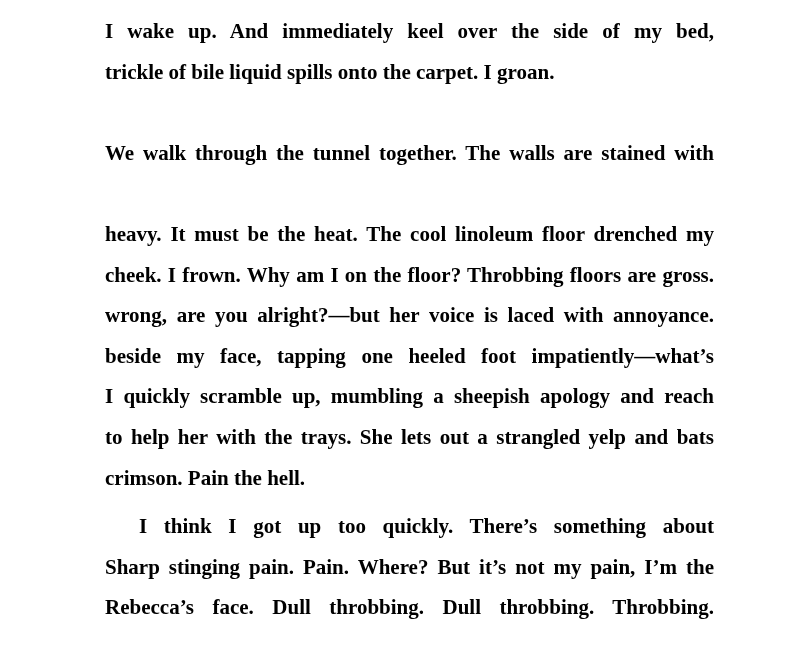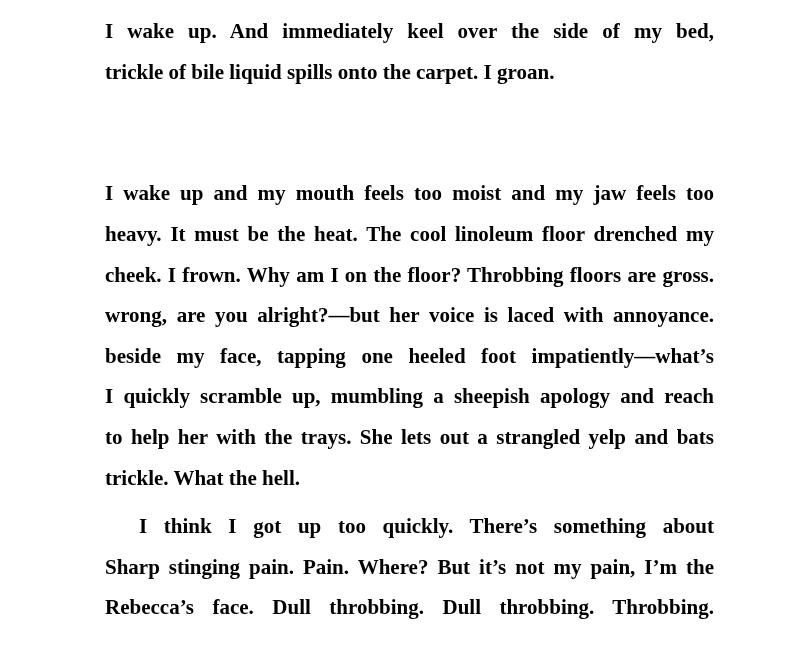--- a/index.html
+++ b/index.html
@@ -44,30 +44,30 @@
 </head>
 <body style="background: rgb(255, 255, 255);">
 
 <div class="page">
   <div class="text-block" style="color: rgb(0, 0, 0);">
       <div class="paragraph space-after">
         <div class="line">I wake up. And immediately keel over the side of my bed,</div>
         <div class="line final">trickle of bile liquid spills onto the carpet. I groan.</div>
       </div>
       <div class="paragraph space-after">
+        <div class="line">We walk through the tunnel together. The walls are stained with</div>
       </div>
       <div class="paragraph">
-        <div class="line">I wake up and my mouth feels too moist and my jaw feels too</div>
         <div class="line">heavy. It must be the heat. The cool linoleum floor drenched my</div>
         <div class="line">cheek. I frown. Why am I on the floor? Throbbing floors are gross.</div>
         <div class="line">wrong, are you alright?—but her voice is laced with annoyance.</div>
         <div class="line">beside my face, tapping one heeled foot impatiently—what’s</div>
         <div class="line">I quickly scramble up, mumbling a sheepish apology and reach</div>
         <div class="line">to help her with the trays. She lets out a strangled yelp and bats</div>
-        <div class="line final">trickle. What the hell.</div>
+        <div class="line final">crimson. Pain the hell.</div>
       </div>
       <div class="paragraph">
         <div class="line indent">I think I got up too quickly. There’s something about</div>
         <div class="line">Sharp stinging pain.  Pain. Where? But it’s not my pain, I’m the</div>
         <div class="line">Rebecca’s face. Dull throbbing. Dull throbbing. Throbbing.</div>
       </div>
     </div>
 </div>
 
 </body></html>

